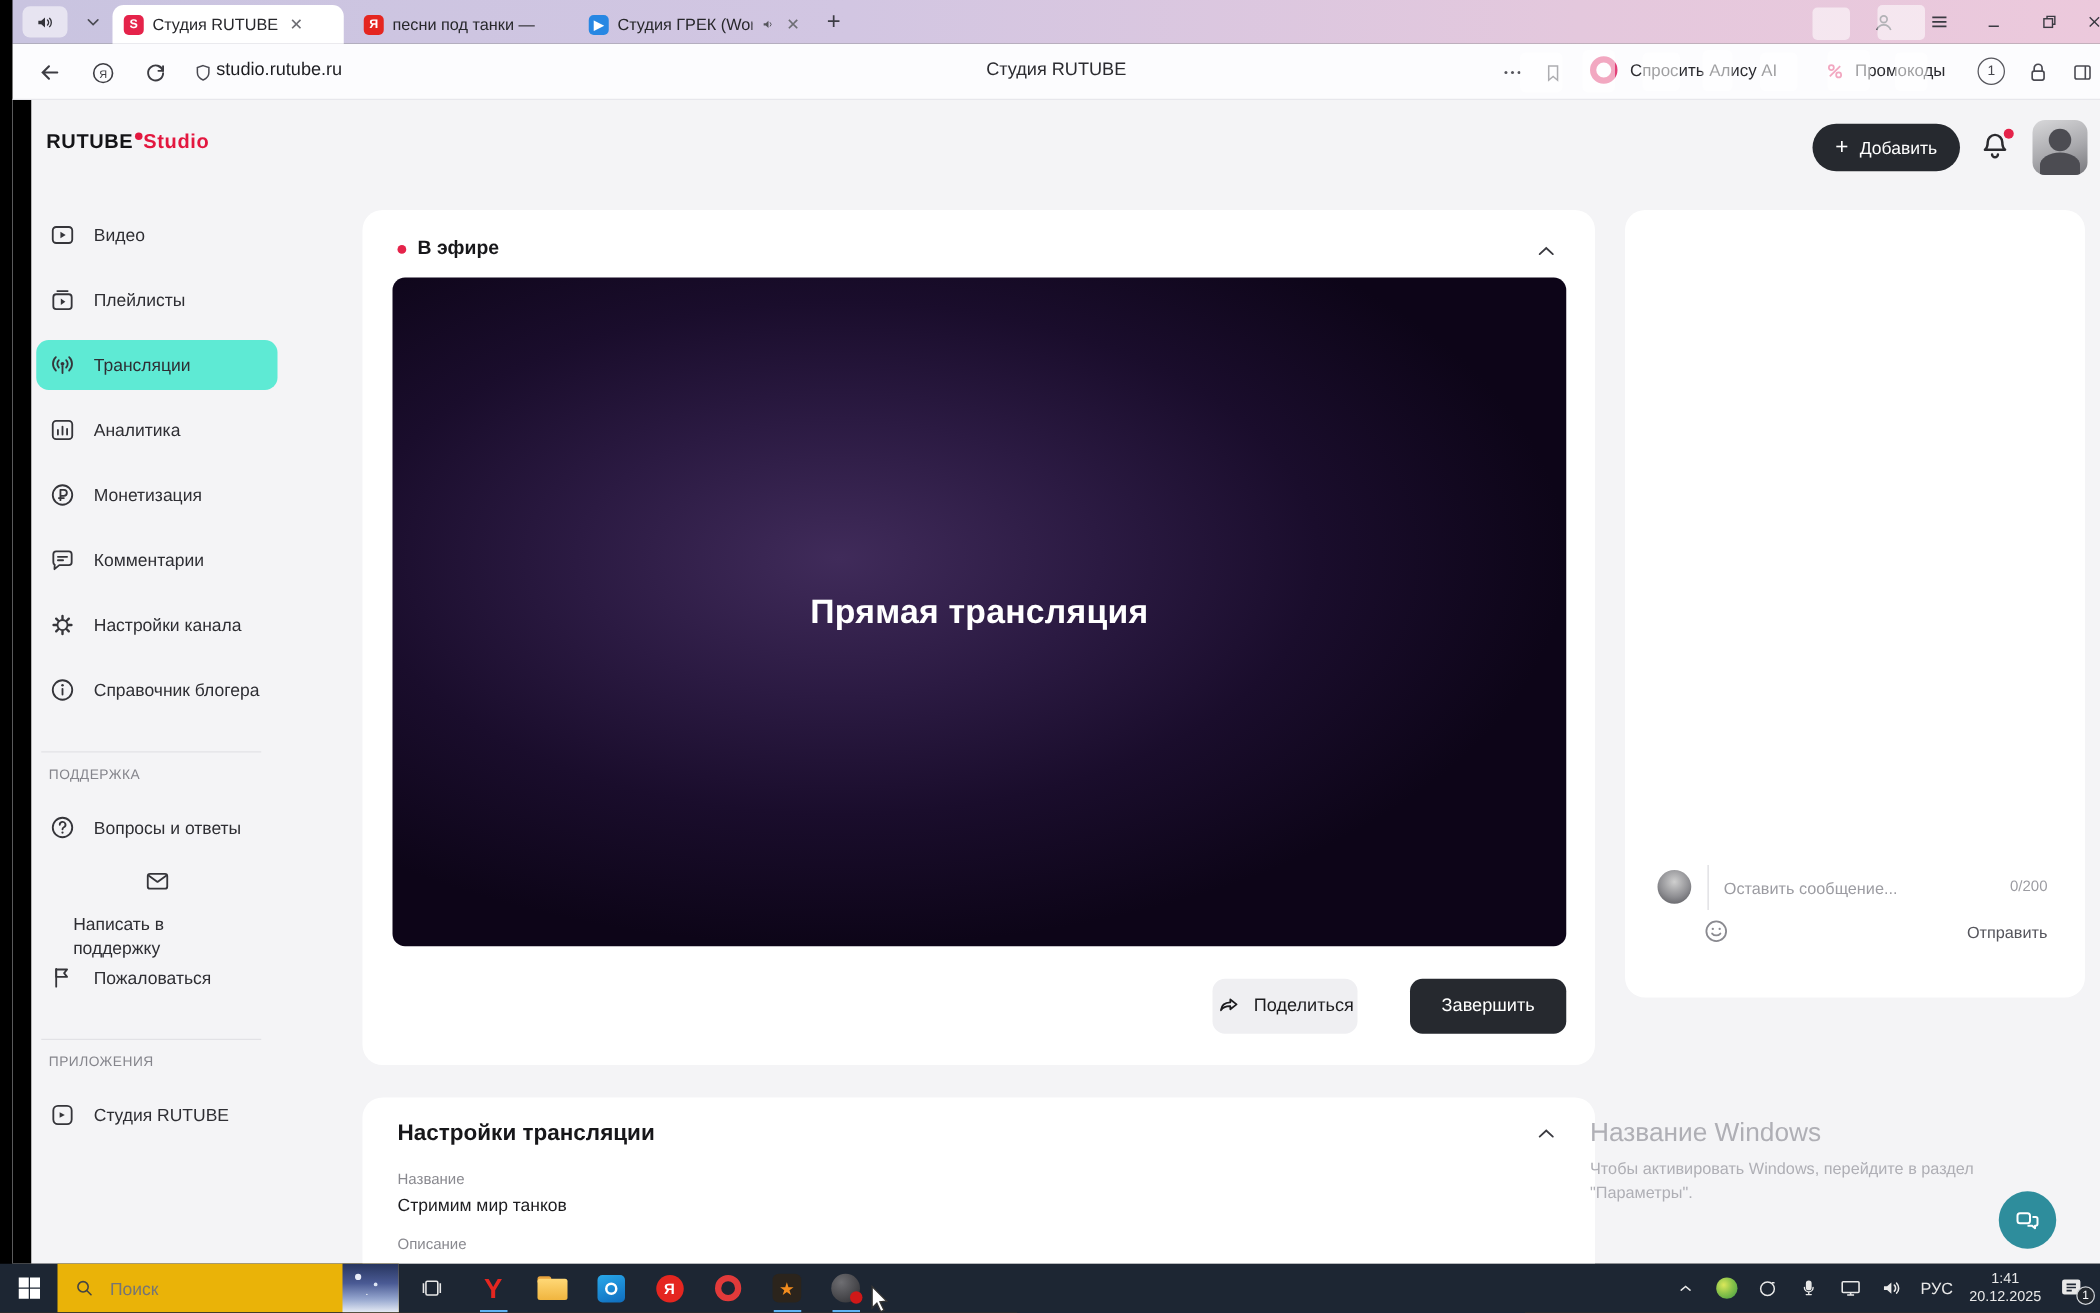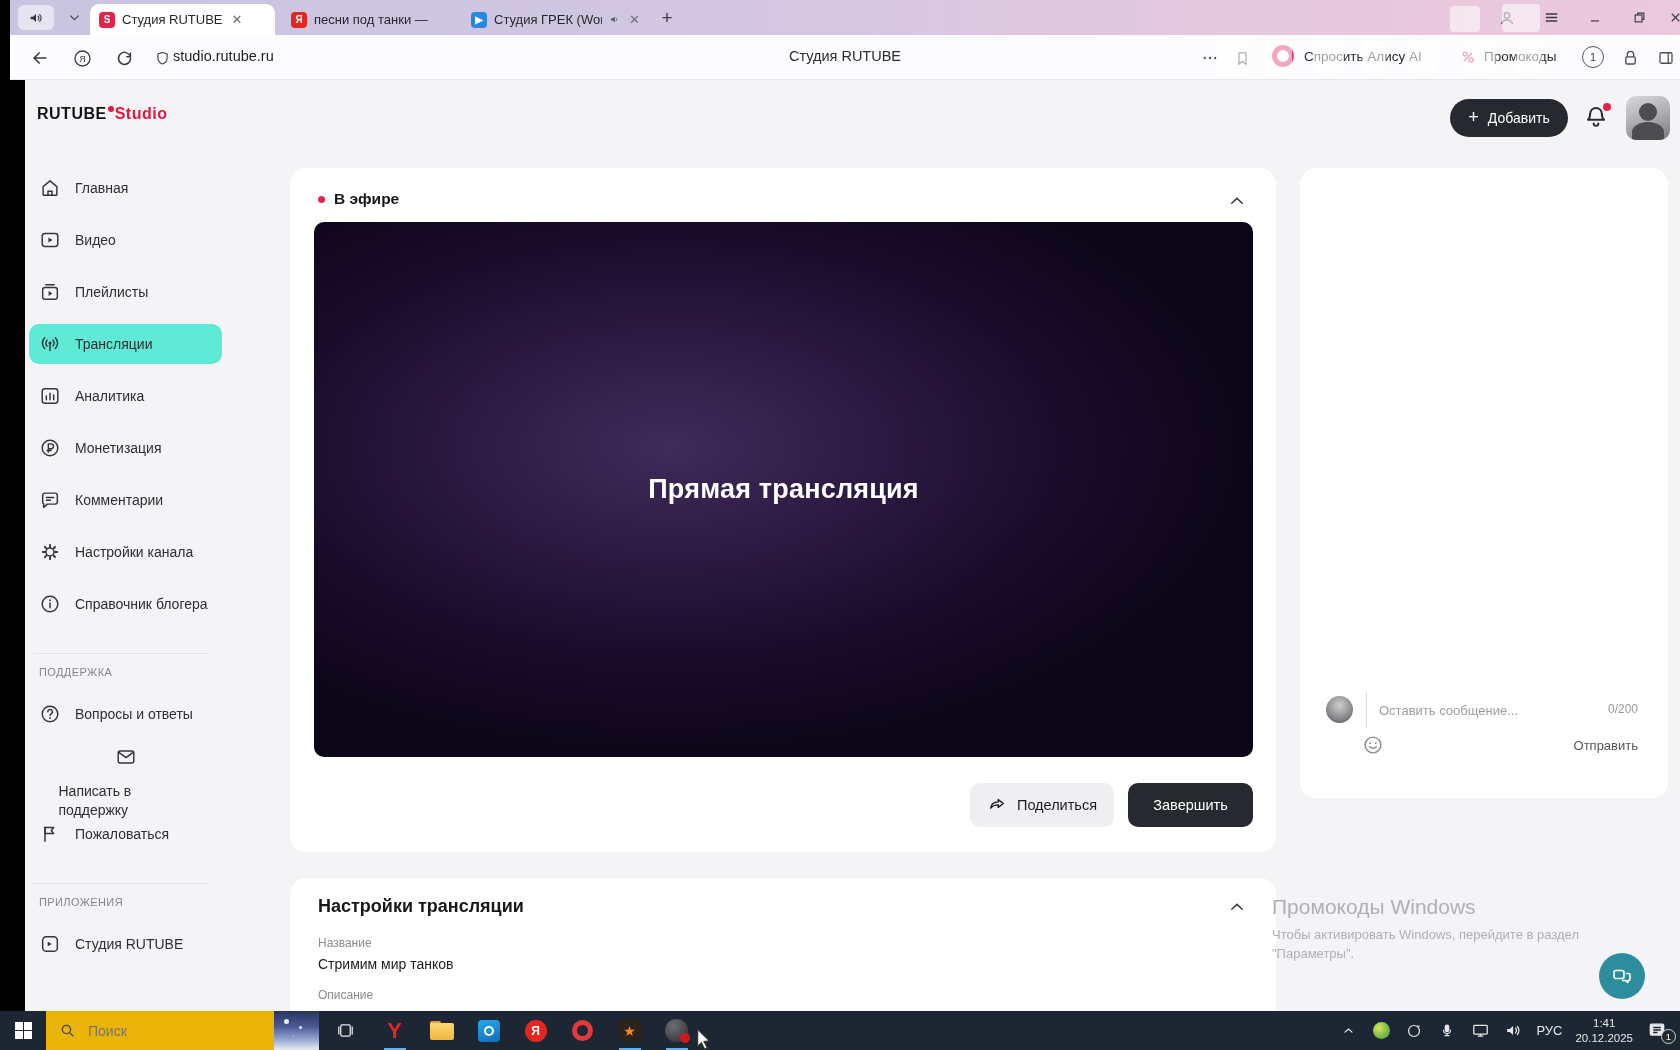--- a/index.html
+++ b/index.html
@@ -62,21 +62,21 @@
   .card{position:absolute;background:#fff;border-radius:16px;}
   .card-live{left:280px;top:88px;width:986px;height:684px;}
   .live-head{position:absolute;left:28px;top:22px;display:flex;align-items:center;gap:9px;font-size:15.5px;font-weight:bold;color:#17171a;}
   .live-dot{width:7px;height:7px;border-radius:50%;background:#e5234a;}
   .collapse{position:absolute;right:30px;top:24px;width:18px;height:18px;color:#3a3a40;}
   .video{position:absolute;left:24px;top:54px;width:939px;height:535px;border-radius:10px;
          background:radial-gradient(ellipse 62% 58% at 38% 42%,#402b5a 0%,#2b1a42 36%,#1a0d2c 66%,#0d0518 100%);
          display:flex;align-items:center;justify-content:center;}
   .video-text{color:#fff;font-size:27px;font-weight:600;letter-spacing:.2px;}
   .btn{height:44px;border-radius:10px;display:flex;align-items:center;justify-content:center;gap:10px;font-size:14.5px;}
-  .share-btn{position:absolute;left:680px;top:615px;width:144px;background:#efeff2;color:#1c1c1f;}
+  .share-btn{position:absolute;left:680px;top:615px;width:116px;background:#efeff2;color:#1c1c1f;}
   .end-btn{position:absolute;left:838px;top:615px;width:125px;background:#26292f;color:#fff;}
   .card-settings{left:280px;top:798px;width:986px;height:220px;}
   .set-title{position:absolute;left:28px;top:18px;font-size:18px;font-weight:bold;color:#17171a;}
   .fld-label{position:absolute;left:28px;font-size:12px;color:#8a8a90;}
   .fld-value{position:absolute;left:28px;font-size:14px;color:#1c1c1f;}
   
   .card-chat{left:1290px;top:88px;width:368px;height:630px;}
   .chat-avatar{position:absolute;left:26px;top:528px;width:27px;height:27px;border-radius:50%;overflow:hidden;
                background:radial-gradient(circle at 50% 35%,#cfcfcf 0%,#8e8e92 55%,#4f4f54 100%);}
   .chat-input{position:absolute;left:66px;top:524px;width:250px;height:36px;border:none;border-left:1px solid #dcdce0;
@@ -269,27 +269,20 @@
           <path d="M12 4.2a5 5 0 0 1 5 5c0 3 .8 4.3 1.9 5.2H5.1C6.2 13.5 7 12.2 7 9.2a5 5 0 0 1 5-5z"></path>
           <path d="M10 17.6a2 2 0 0 0 4 0" stroke-linecap="round"></path>
         </svg>
       <span class="dot"></span>
     </div>
     <div class="avatar-sq"></div>
 
     <nav class="sidenav" id="sidenav">
         <div class="nav-item">
           <span class="nico"><svg viewBox="0 0 24 24" fill="none" stroke="#35353a" stroke-width="1.6" stroke-linecap="round" stroke-linejoin="round" width="22" height="22">
-              <path d="M4.5 10.5L12 4.2l7.5 6.3V19a1 1 0 0 1-1 1h-13a1 1 0 0 1-1-1z"></path>
-              <path d="M9.8 20v-4.4h4.4V20"></path>
-            </svg></span>
-          <span class="nlabel">Главная</span>
-        </div>
-        <div class="nav-item">
-          <span class="nico"><svg viewBox="0 0 24 24" fill="none" stroke="#35353a" stroke-width="1.6" stroke-linecap="round" stroke-linejoin="round" width="22" height="22">
               <rect x="3.5" y="5" width="17" height="14" rx="3"></rect>
               <path d="M10.2 9.2l4.6 2.8-4.6 2.8z" fill="#35353a" stroke="none"></path>
             </svg></span>
           <span class="nlabel">Видео</span>
         </div>
         <div class="nav-item">
           <span class="nico"><svg viewBox="0 0 24 24" fill="none" stroke="#35353a" stroke-width="1.6" stroke-linecap="round" stroke-linejoin="round" width="22" height="22">
               <rect x="4" y="7" width="16" height="13" rx="2.5"></rect>
               <path d="M7.5 4.2h9"></path>
               <path d="M10.5 10.6l4 2.9-4 2.9z" fill="#35353a" stroke="none"></path>
@@ -420,21 +413,21 @@
             <circle cx="12" cy="12" r="8.6"></circle>
             <circle cx="9" cy="10" r="1" fill="#8a8a90" stroke="none"></circle>
             <circle cx="15" cy="10" r="1" fill="#8a8a90" stroke="none"></circle>
             <path d="M8.4 14a4.8 4.8 0 0 0 7.2 0"></path>
           </svg>
       </div>
       <div class="chat-send">Отправить</div>
     </section>
 
     <div class="act-wm">
-      <div class="t">Промокоды Windows</div>
+      <div class="t">Название Windows</div>
       <div class="l">Чтобы активировать Windows, перейдите в раздел</div>
       <div class="l">"Параметры".</div>
     </div>
 
     <div class="fab">
       <svg width="24" height="24" viewBox="0 0 24 24" fill="none" stroke="#fff" stroke-width="1.6" stroke-linejoin="round">
           <rect x="4" y="6.5" width="10" height="8" rx="2"></rect>
           <path d="M16 9.5h2.5a1.5 1.5 0 0 1 1.5 1.5v4a1.5 1.5 0 0 1-1.5 1.5H18v2l-2.6-2H12"></path>
         </svg>
     </div>

